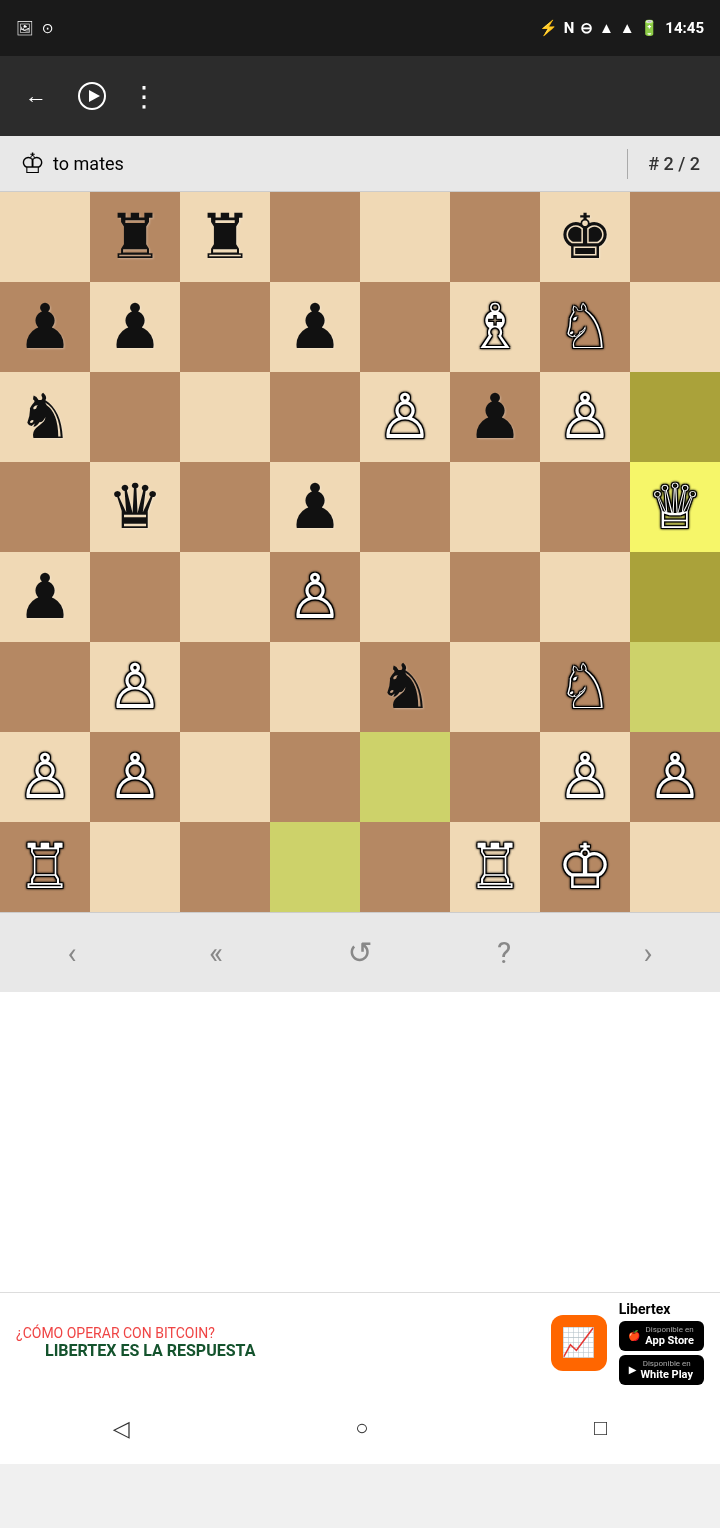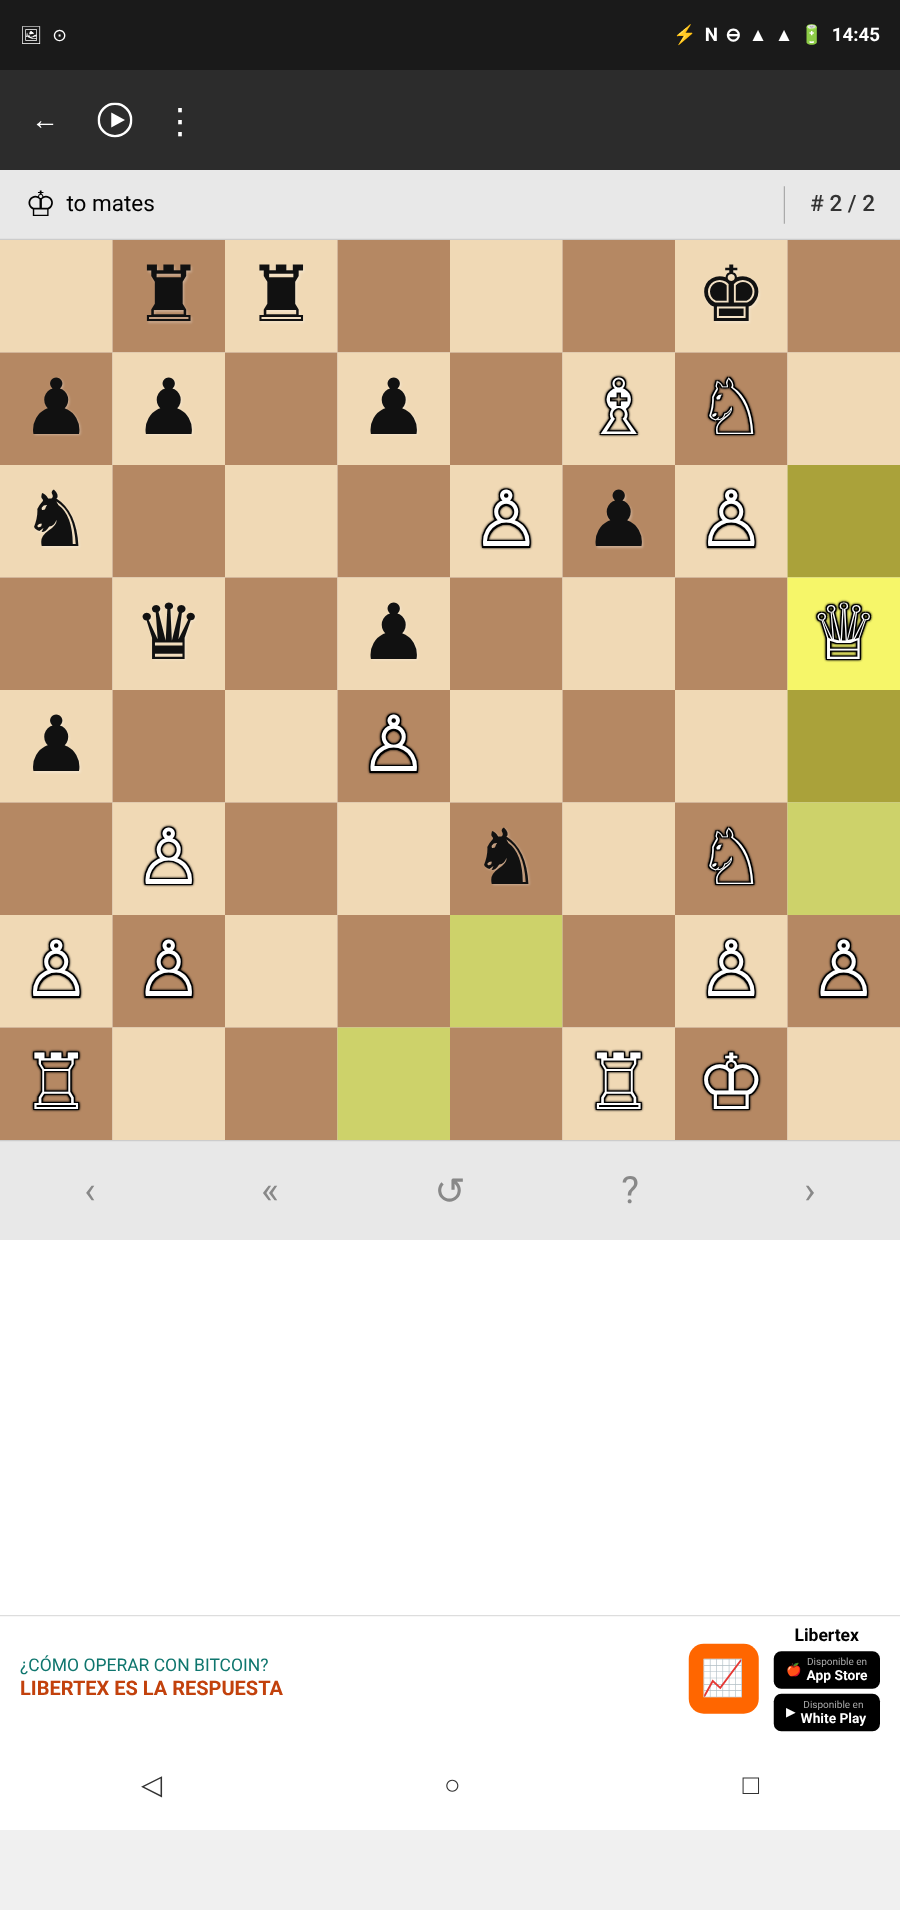--- a/index.html
+++ b/index.html
@@ -108,22 +108,22 @@
     .ad-banner {
       background: white;
       height: 100px;
       display: flex;
       align-items: center;
       padding: 0 16px;
       gap: 12px;
       border-top: 1px solid #ddd;
     }
     .ad-text { flex: 1; }
-    .ad-text .line1 { font-size: 14px; color: #0f766e; }
-    .ad-text .line2 { font-size: 16px; font-weight: bold; color: #c2410c; }
+    .ad-text .line1 { font-size: 14px; color: #ef4444; }
+    .ad-text .line2 { font-size: 16px; font-weight: bold; color: #14532d; margin-left: 29px; }
     .ad-logo {
       width: 56px; height: 56px;
       background: #ff6600;
       border-radius: 12px;
       display: flex; align-items: center; justify-content: center;
       font-size: 28px;
     }
     .ad-stores { display: flex; flex-direction: column; gap: 4px; }
     .store-btn {
       background: black;
@@ -322,21 +322,21 @@
 <div class="white-space"></div>
 
 <div class="ad-banner">
   <div class="ad-text">
     <div class="line1">¿CÓMO OPERAR CON BITCOIN?</div>
     <div class="line2">LIBERTEX ES LA RESPUESTA</div>
   </div>
   <div class="ad-logo">
     <span>📈</span>
   </div>
-  <div style="display:flex;flex-direction:column;gap:4px;align-items:center;">
+  <div style="display:flex;flex-direction:column;gap:4px;align-items:flex-start;">
     <div style="font-weight:bold;font-size:14px;">Libertex</div>
     <div class="ad-stores">
       <div class="store-btn">
         <span>🍎</span>
         <div>
           <div class="store-label">Disponible en</div>
           <div class="store-name">App Store</div>
         </div>
       </div>
       <div class="store-btn">

